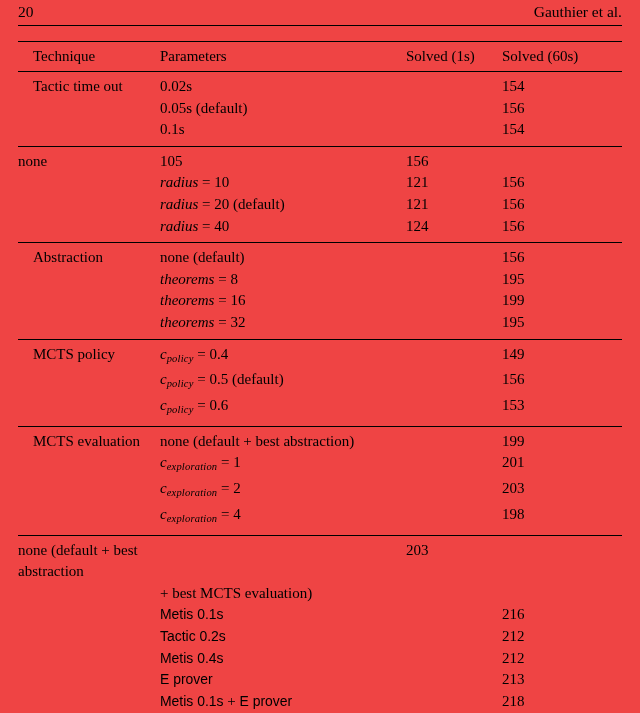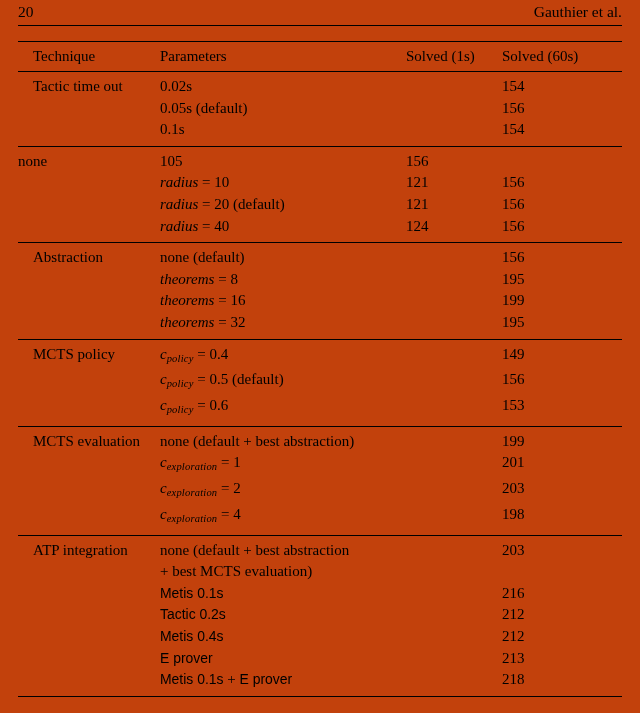--- a/index.html
+++ b/index.html
@@ -8,21 +8,21 @@
     background: #ffffff;
     color: #000000;
     font-family: "Liberation Serif", "DejaVu Serif", serif;
   }
   .page {
     width: 640px;
     height: 713px;
     box-sizing: border-box;
     padding: 0 18px;
     overflow: hidden;
-    background: #c2410c;
+    background: #ef4444;
   }
   .running-head {
     display: flex;
     justify-content: space-between;
     align-items: baseline;
     font-size: 15.5px;
     padding: 3px 0 4px 0;
     border-bottom: 1px solid #000;
   }
   .table {
@@ -186,21 +186,20 @@
           </div>
           <div class="row">
             <span class="cell cell-tech"></span>
             <span class="cell cell-param"><span class="seg-it">c</span><span class="seg-sub">exploration</span><span class="seg-pl"> = 4</span></span>
             <span class="cell cell-num"></span>
             <span class="cell cell-num">198</span>
           </div>
         </div>
         <div class="section">
           <div class="row">
-            <span class="cell cell-tech">ATP integration</span>
             <span class="cell cell-param"><span class="seg-pl">none (default + best abstraction</span></span>
             <span class="cell cell-num"></span>
             <span class="cell cell-num">203</span>
           </div>
           <div class="row">
             <span class="cell cell-tech"></span>
             <span class="cell cell-param"><span class="seg-pl">+ best MCTS evaluation)</span></span>
             <span class="cell cell-num"></span>
             <span class="cell cell-num"></span>
           </div>

